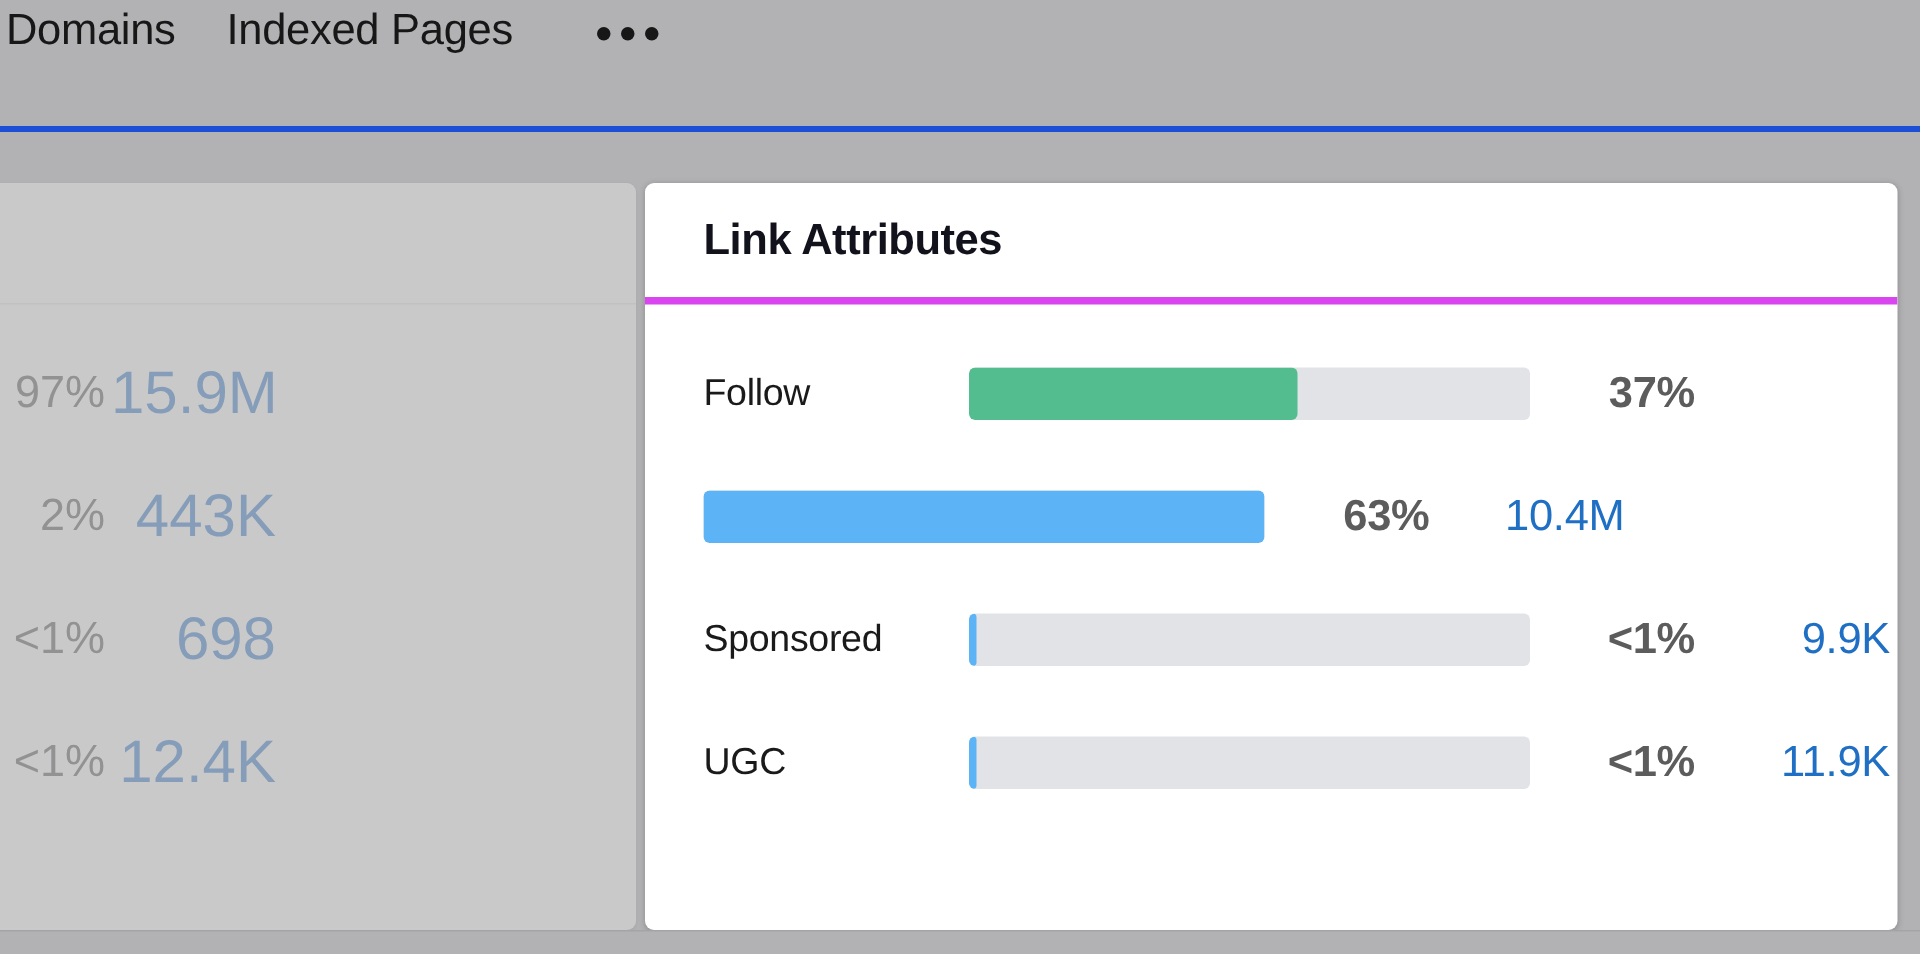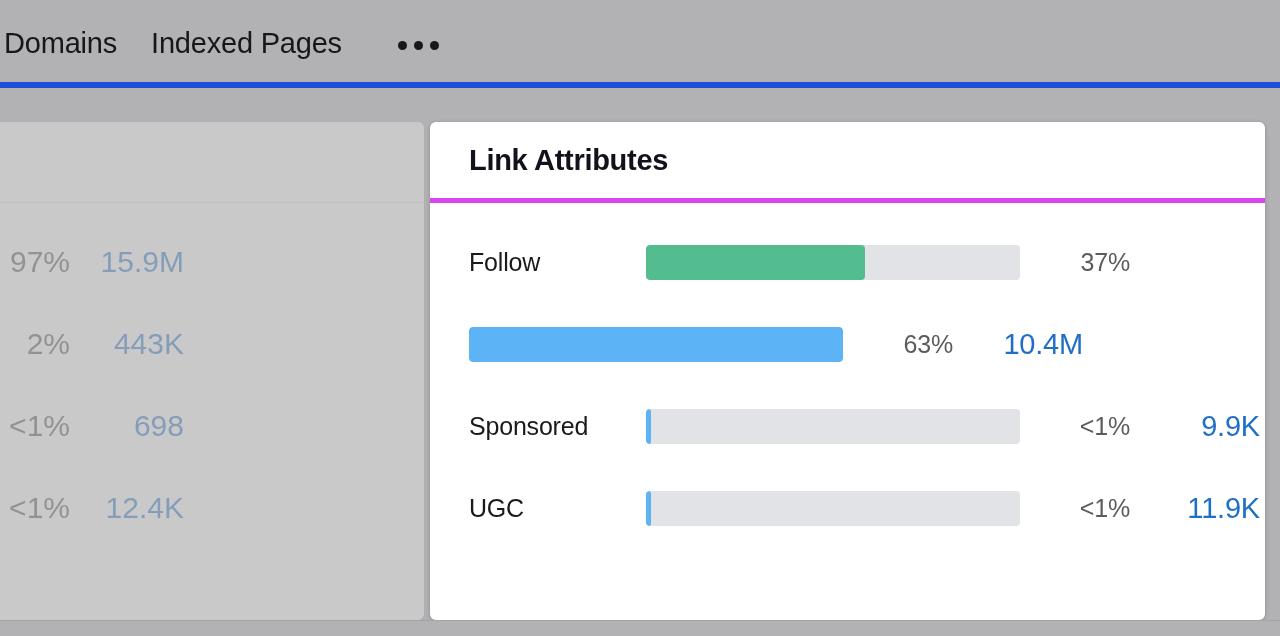--- a/index.html
+++ b/index.html
@@ -17,22 +17,22 @@
   }
 
   
   .topnav {
     position: absolute;
     left: 0; top: 0;
     width: 1280px;
     height: 88px;
     background: #b2b2b4;
     display: flex;
-    align-items: center;
-    border-bottom: 6px solid #1d4ed8;
+    align-items: flex-start;
+    border-bottom: 4px solid #1d4ed8;
   }
   .topnav-inner {
     display: flex;
     align-items: center;
     gap: 34px;
     padding-left: 4px;
     margin-top: 4px;
   }
   .nav-tab {
     font-size: 29px;
@@ -95,21 +95,21 @@
     width: 80px;
     text-align: right;
     font-size: 30px;
     color: #4a4a4a;
   }
   .card-left .lval {
     position: absolute;
     left: 274px;
     width: 110px;
     text-align: right;
-    font-size: 30px;
+    font-size: 40px;
     color: #1f6fc4;
   }
 
   
   .card {
     position: absolute;
     left: 430px;
     top: 33px;
     width: 835px;
     height: 498px;
@@ -161,23 +161,24 @@
   }
   .bar-fill {
     position: absolute;
     left: 0; top: 0;
     height: 35px;
     border-radius: 4px;
   }
   .row-pct {
     flex: 0 0 110px;
     text-align: right;
-    font-size: 25px;
+    font-size: 29px;
     color: #5c5c5c;
     letter-spacing: -0.2px;
+    font-weight: bold;
   }
   .row-val {
     flex: 0 0 130px;
     text-align: right;
     font-size: 29px;
     color: #1f6fc4;
     letter-spacing: -0.2px;
     cursor: pointer;
   }
 

